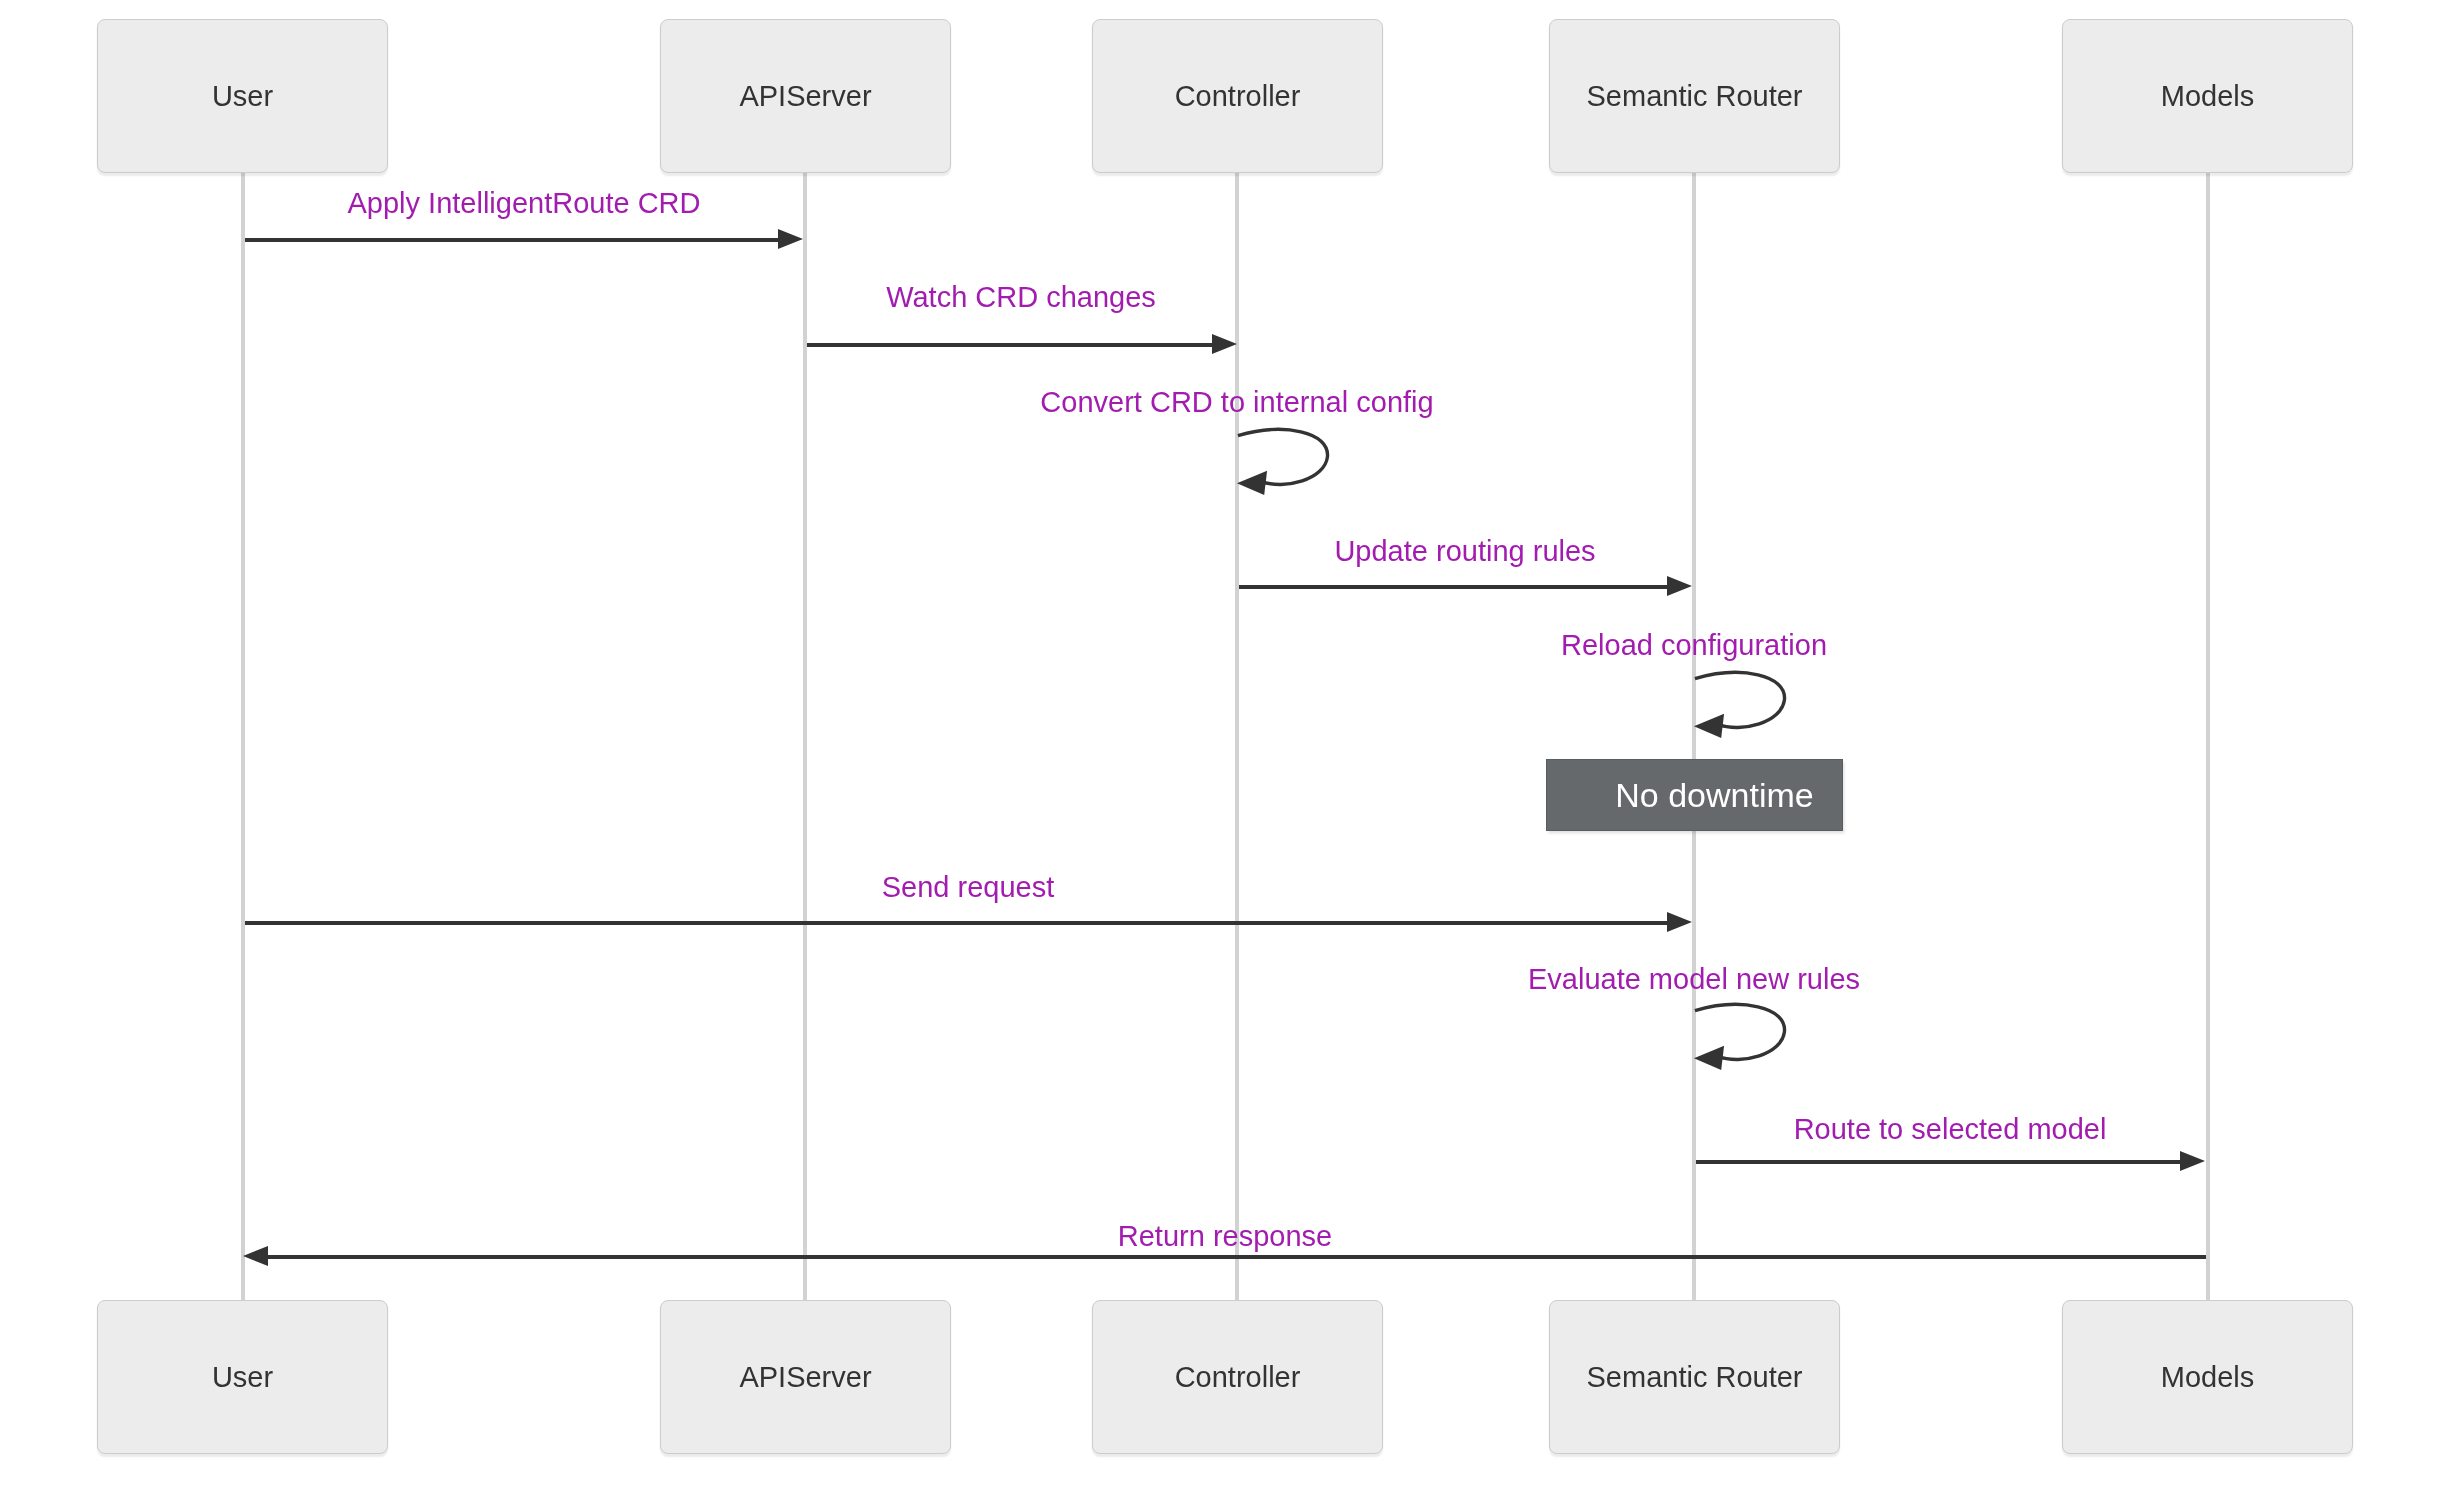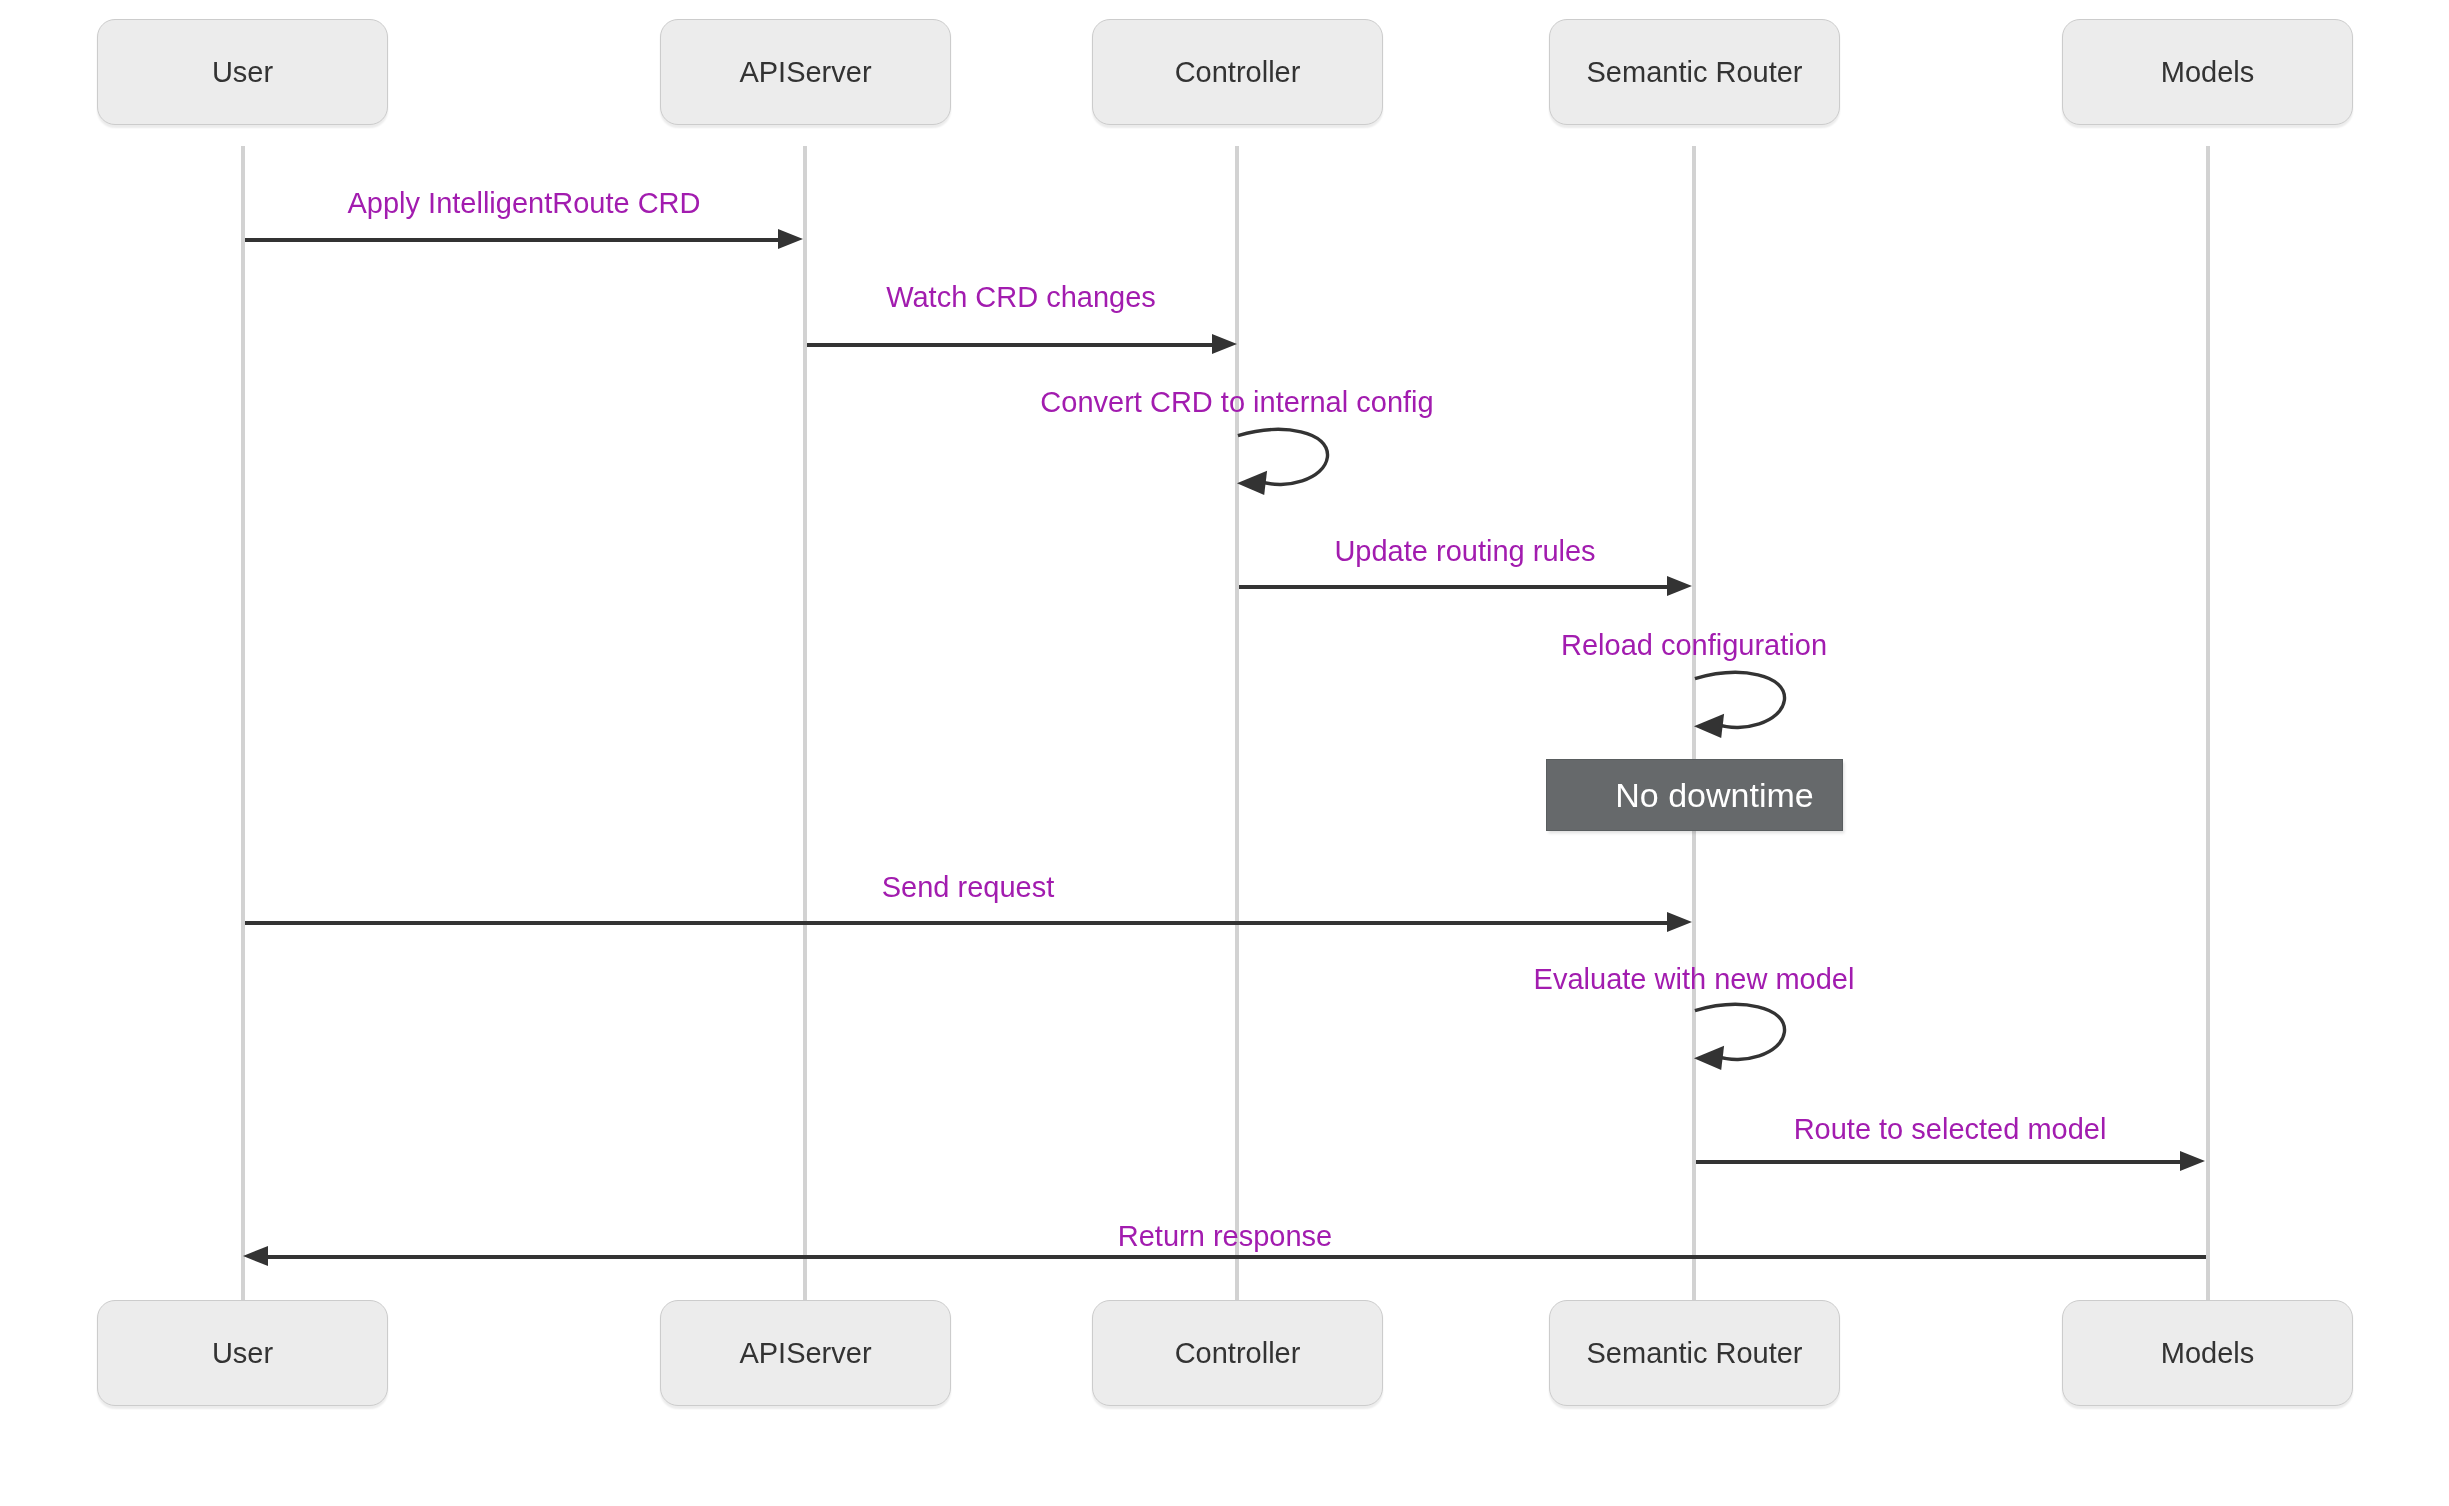--- a/index.html
+++ b/index.html
@@ -11,24 +11,24 @@
     height: 1506px;
     background: #ffffff;
     font-family: "Liberation Sans", sans-serif;
     color: #333333;
     overflow: hidden;
   }
   
   .actor {
     position: absolute;
     width: 291px;
-    height: 106px;
+    height: 154px;
     background: #ececec;
     border: 1.9px solid #cccccc;
-    border-radius: 18px;
+    border-radius: 8px;
     display: flex;
     align-items: center;
     justify-content: center;
     font-size: 29px;
     color: #333333;
     box-shadow: 0 2.9px 1.9px rgba(0,0,0,0.08);
   }
   .actor.top { top: 19.4px; }
   .actor.bottom { top: 1300px; }
   .ax-user { left: 97px; }
@@ -165,21 +165,21 @@
   </svg>
 
   <div class="note">
       <span>No downtime</span>
     </div>
 
   <div class="mlabel" style="left:968px; top:870px;">Send request</div>
   <div class="aline" style="left:245px; top:921px; width:1423px;"></div>
   <div class="ahead-r" style="left:1667px; top:912px;"></div>
 
-  <div class="mlabel" style="left:1694px; top:962px;">Evaluate with new model</div>
+  <div class="mlabel" style="left:1694px; top:962px;">Evaluate model new rules</div>
   <svg class="loop" style="left:1692px; top:999px;" width="107" height="72" viewBox="0 0 110 74">
     <path d="M 3 12 C 50 -2 98 8 95 34 C 92 57 52 68 26 59"></path>
     <polygon points="2,61 33,48 30,73"></polygon>
   </svg>
 
   <div class="mlabel" style="left:1950px; top:1112px;">Route to selected model</div>
   <div class="aline" style="left:1696px; top:1160px; width:484px;"></div>
   <div class="ahead-r" style="left:2180px; top:1151px;"></div>
 
   <div class="mlabel" style="left:1225px; top:1207px;margin-top:12px;">Return response</div>

